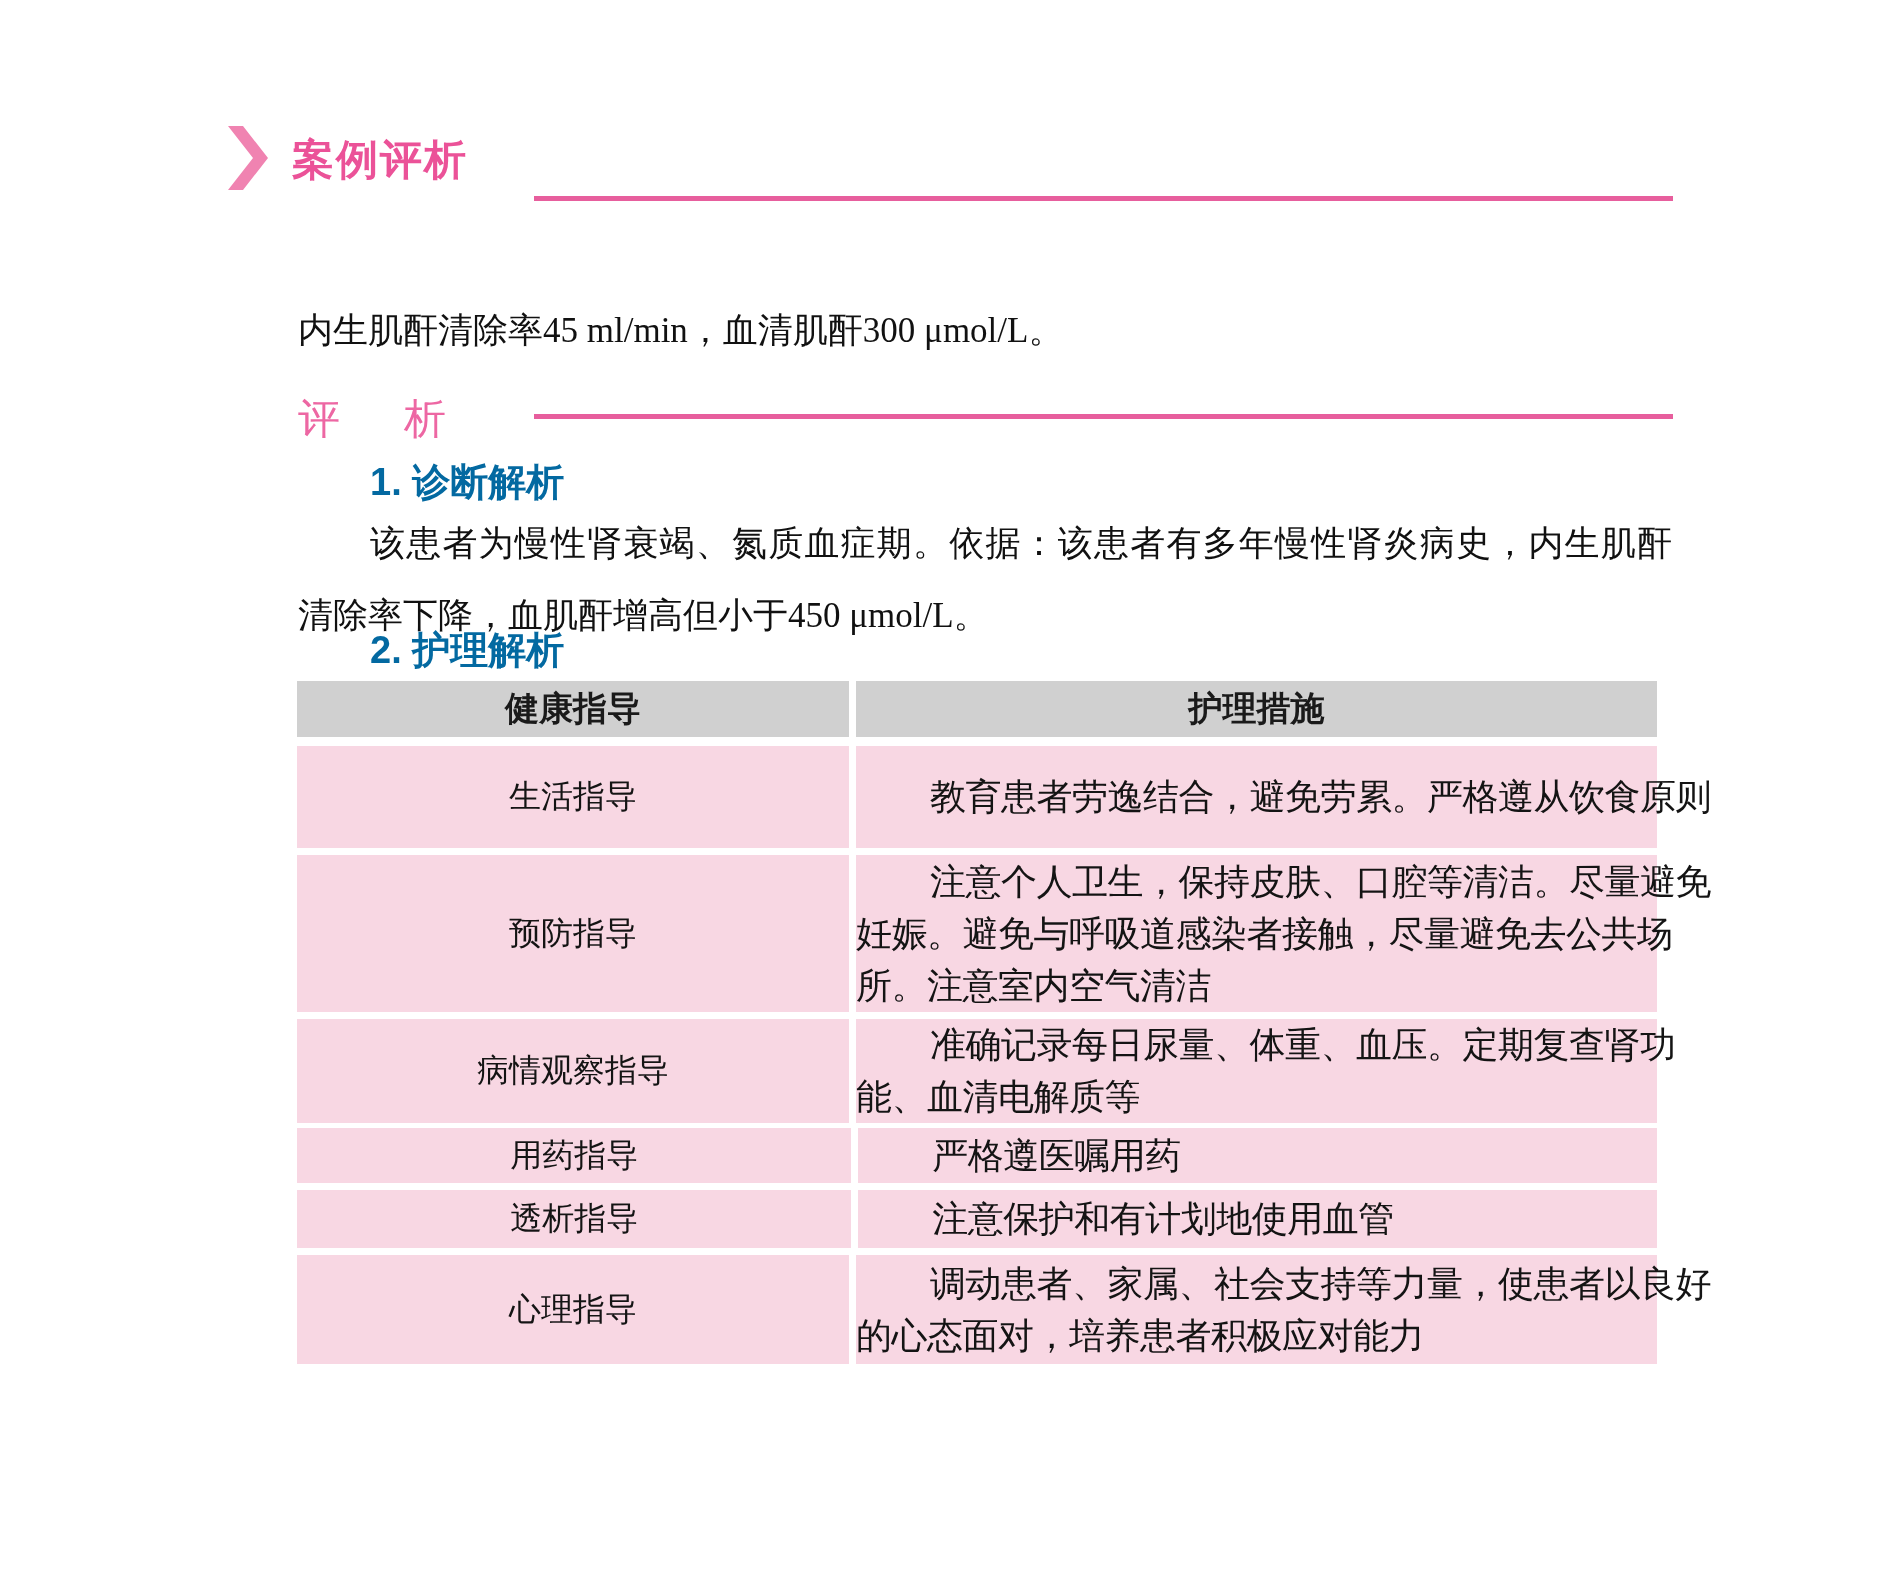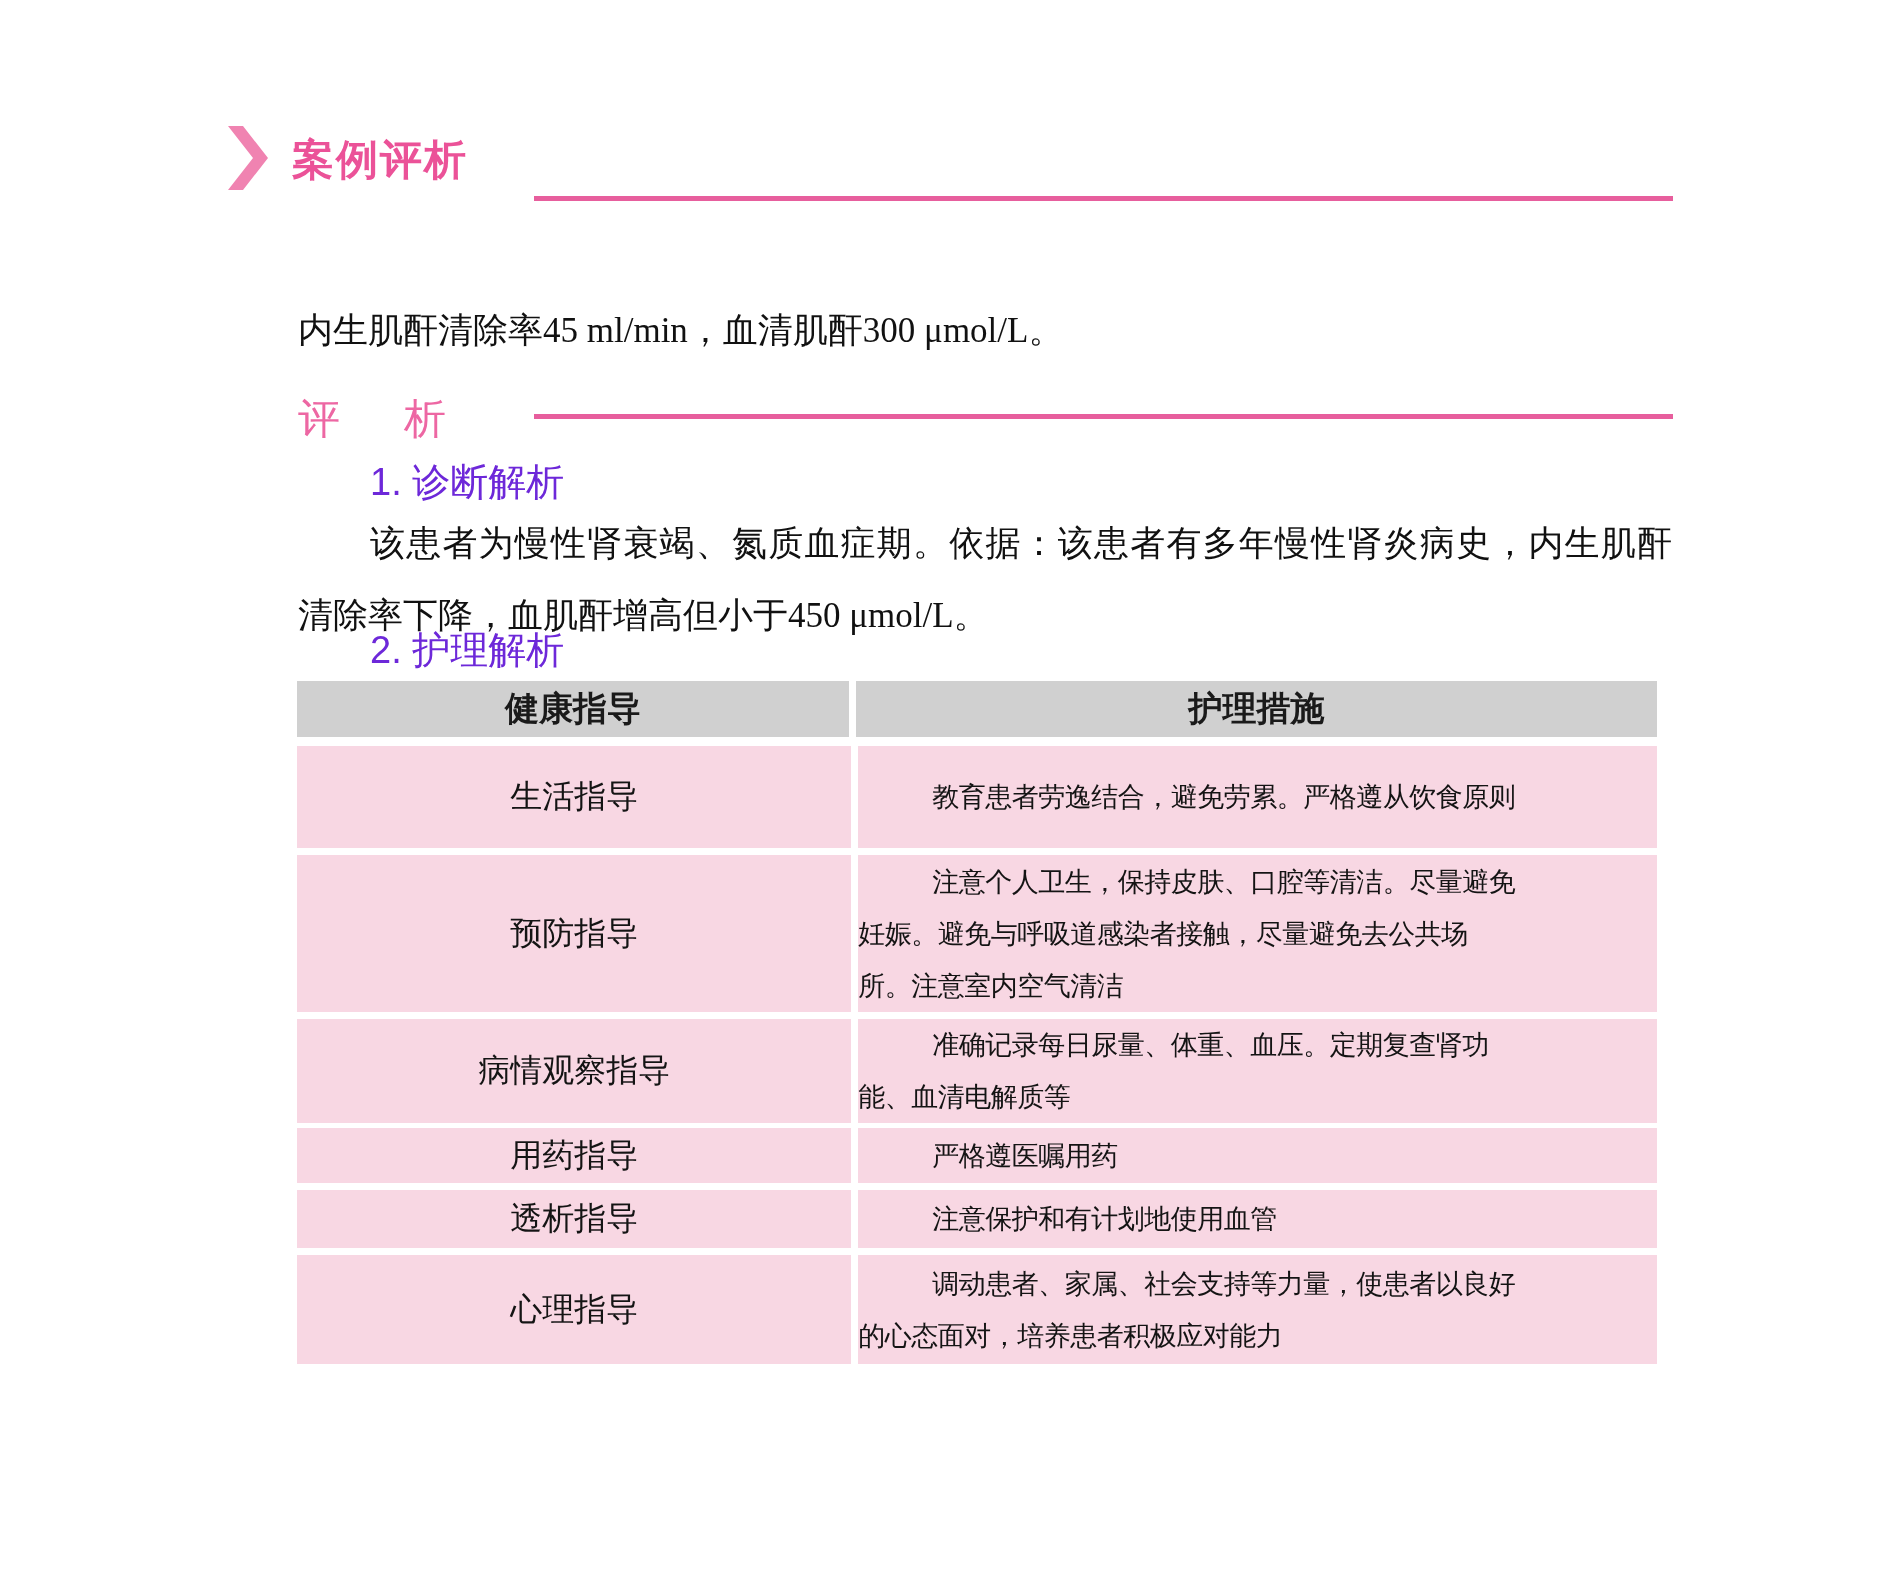--- a/index.html
+++ b/index.html
@@ -36,22 +36,22 @@
   .p1l2{left:298px;top:308px;}
   .p2l1{left:370px;top:521px;width:1302px;}
   .p2l2{left:298px;top:593px;}
 
   .review-heading{
     left:298px;top:391px;display:flex;gap:64px;
     font-family:"Liberation Sans", sans-serif;font-weight:500;
     font-size:42px;color:#ed67a3;
   }
   .sub-heading{
-    font-family:"Liberation Sans", sans-serif;font-weight:400;
-    font-size:38px;color:#6d28d9;
+    font-family:"Liberation Sans", sans-serif;font-weight:700;
+    font-size:38px;color:#0369a1;
   }
   .h-item1{left:370px;top:457px;}
   .h-item2{left:370px;top:625px;}
 
   
   .table{left:297px;top:681px;width:1360px;}
   .trow{display:flex;}
   .spacer{width:7px;background:transparent;}
   .header-row{height:56px;margin-bottom:9px;}
   .ch{
@@ -62,21 +62,21 @@
   .ch.c-left{width:552px;}
   .ch.c-right{width:801px;}
   .cl{
     width:556px;background:var(--row-pink);
     display:flex;align-items:center;justify-content:center;
     font-size:32px;color:var(--ink);
   }
   .cr{
     width:801px;background:var(--row-pink);box-sizing:border-box;
     display:flex;flex-direction:column;justify-content:center;
-    font-size:27px;letter-spacing:-0.5px;line-height:52px;color:var(--ink);
+    font-size:36px;letter-spacing:-0.5px;line-height:52px;color:var(--ink);
   }
   .cr .line{white-space:nowrap;}
   .cr .line:first-child{text-indent:74px;}
   .r1{height:102px;margin-bottom:7px;}
   .r2{height:157px;margin-bottom:7px;}
   .r3{height:104px;margin-bottom:5px;}
   .r4{height:55px;margin-bottom:7px;}
   .r5{height:58px;margin-bottom:7px;}
   .r6{height:109px;border-radius:10px;}
 </style>

